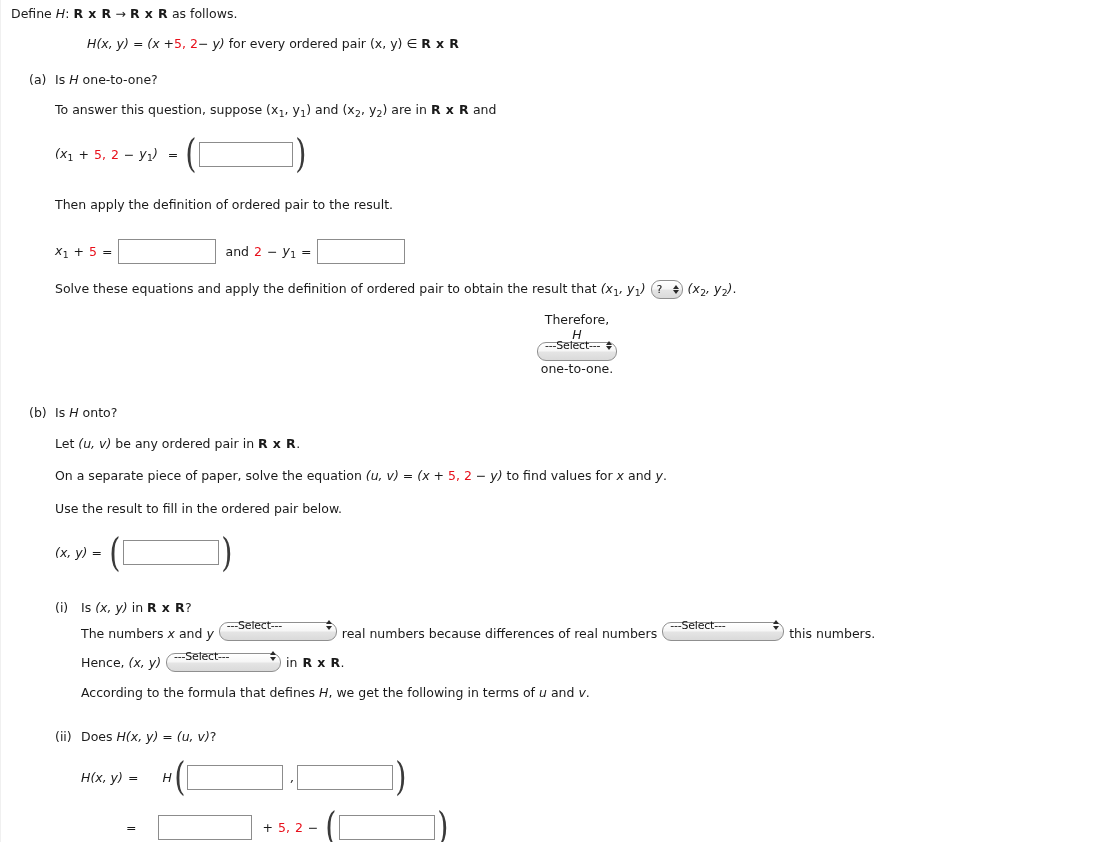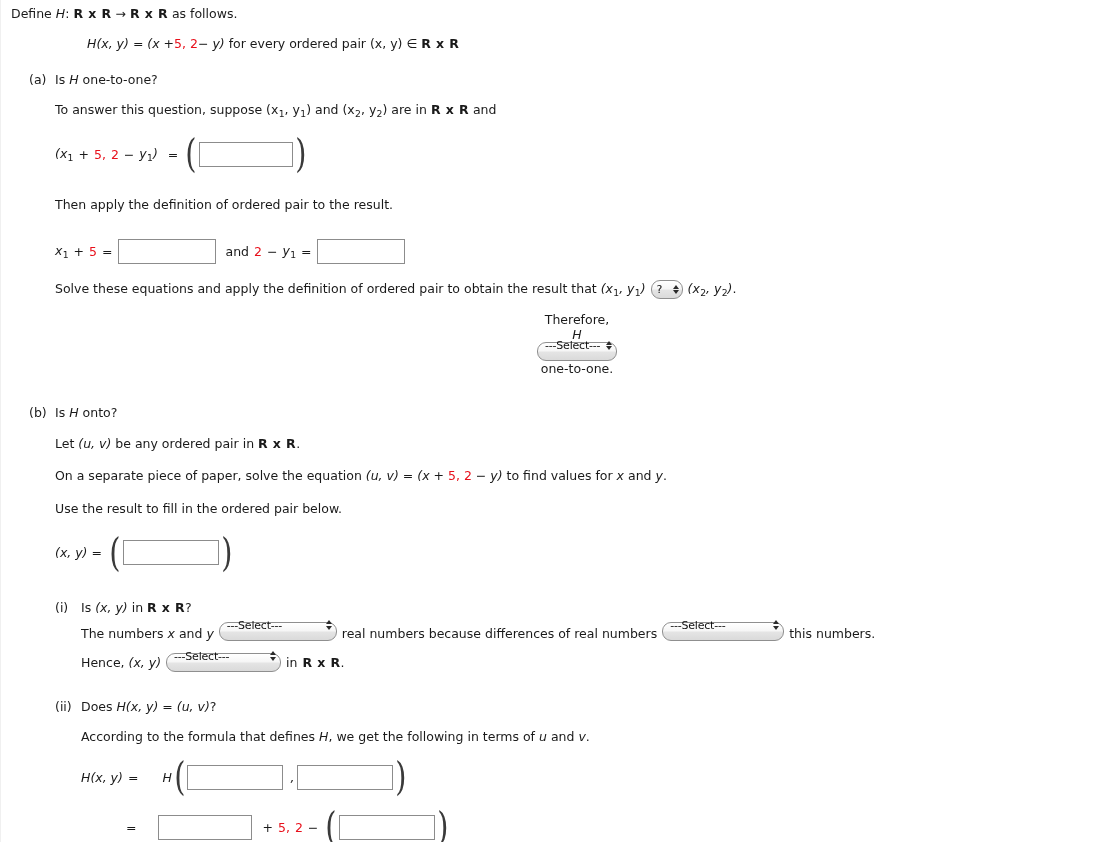--- a/index.html
+++ b/index.html
@@ -319,26 +319,26 @@
           <i class="down"></i>
         </span>
     </span>
     <span class="gap-sm"></span>
     <span>in</span>
     <span class="gap-sm"></span>
     <span class="rxr">R x R</span>
       <span>.</span>
   </div>
 
+  <div class="line" style="margin-top:12px; margin-left:70px;">
+    <span>According to the formula that defines <span class="it">H</span>, we get the following in terms of <span class="it">u</span> and <span class="it">v</span>.</span>
+  </div>
+
   <div class="line" style="margin-top:26px; margin-left:44px;">
     <span class="rom-label">(ii)</span><span>Does <span class="it">H(x, y)</span> = <span class="it">(u, v)</span>?</span>
-  </div>
-
-  <div class="line" style="margin-top:12px; margin-left:70px;">
-    <span>According to the formula that defines <span class="it">H</span>, we get the following in terms of <span class="it">u</span> and <span class="it">v</span>.</span>
   </div>
 
   <div class="row" style="margin-top:8px; margin-left:70px; height:44px;">
     <span class="it">H(x, y)</span>
     <span class="gap-sm"></span>
     <span>=</span>
     <span style="display:inline-block;width:24px;"></span>
     <span class="it">H</span>
     <span class="bigparen tall">(</span>
     <input class="ibox" style="width: 96px;" type="text" value="">

